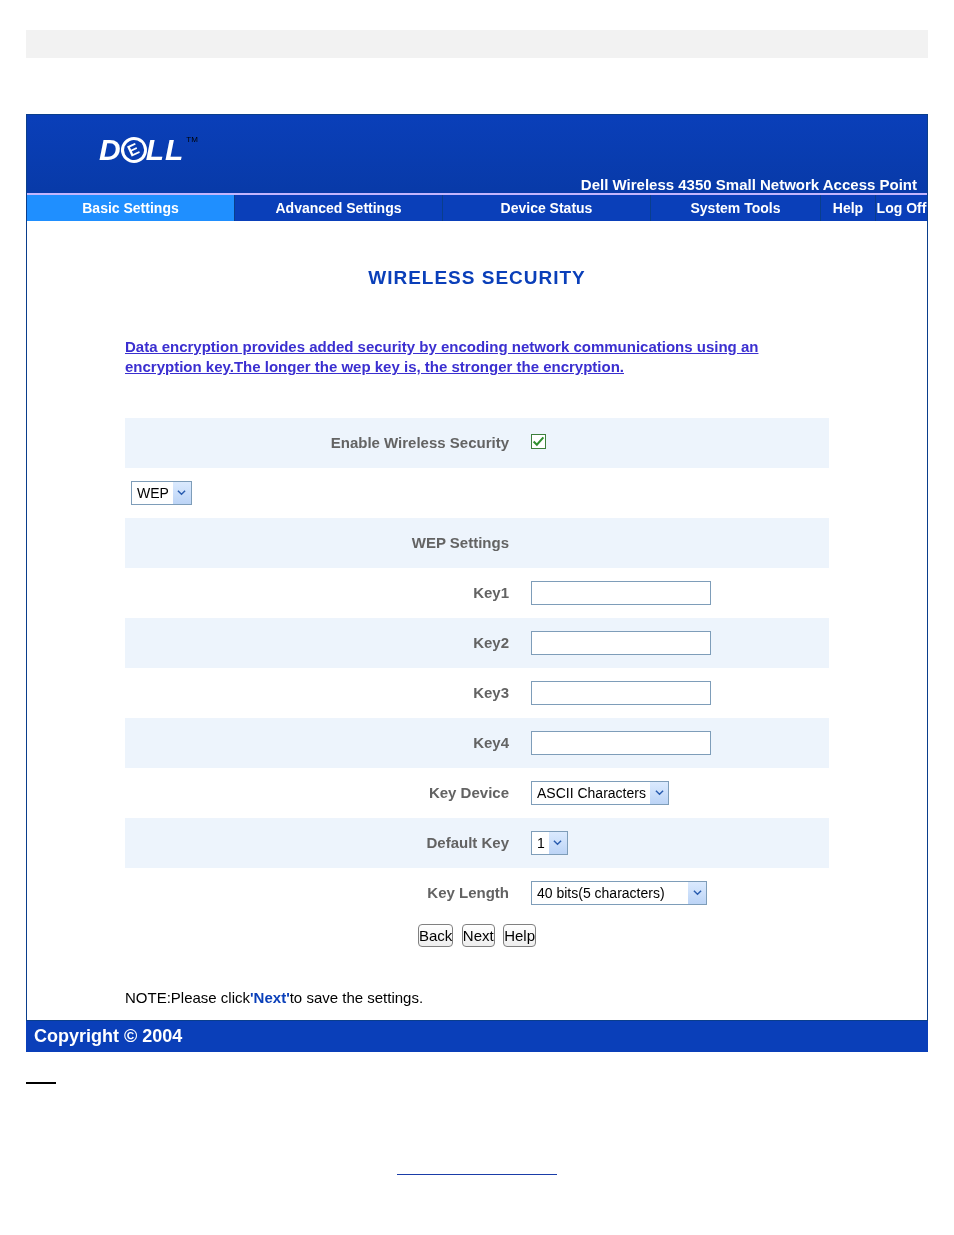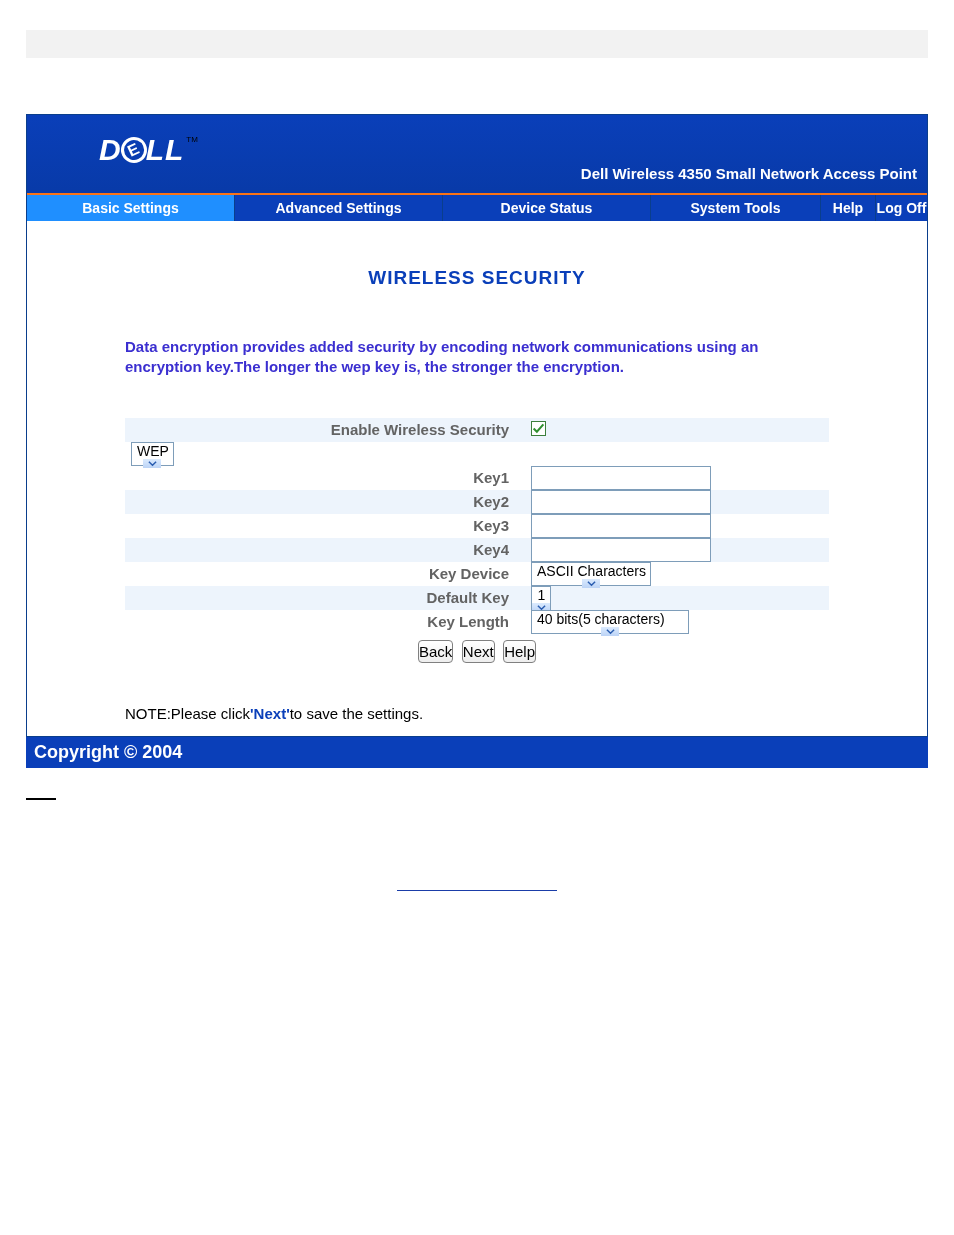--- a/index.html
+++ b/index.html
@@ -7,41 +7,41 @@
   .page { width: 954px; margin: 0 auto; }
   .top-spacer { height: 30px; }
   .gray-bar { height: 28px; background: #f2f2f2; margin: 0 26px; }
   .gap1 { height: 56px; }
   .router-ui { margin: 0 26px; border: 1px solid #0a3e8c; }
   .header-top { background: linear-gradient(to bottom,#0a3fb9,#083aa8); height: 78px; position: relative; }
   .dell-logo { position: absolute; left: 72px; top: 18px; display: flex; align-items: flex-start; }
   .dell-logo-text { font-family: Arial, sans-serif; font-style: italic; font-weight: 900; font-size: 30px; color: #fff; letter-spacing: 1px; display: flex; align-items: center; }
   .dell-e { display:inline-flex; width:26px; height:26px; border:3px solid #fff; border-radius:50%; margin:0 -1px; align-items:center; justify-content:center; font-size:16px; font-style:normal; transform: rotate(-25deg); line-height:1; font-weight:900; }
   .dell-tm { font-size:8px; vertical-align: top; margin-left:2px; margin-top:2px; font-style:normal; font-weight:normal; }
-  .product-title { position:absolute; right:10px; bottom:11px; color:#fff; font-weight:bold; font-size:15px; }
-  .nav { display:flex; background:#ec4899; border-top:2px solid #f97316; }
+  .product-title { position:absolute; right:10px; bottom:0; color:#fff; font-weight:bold; font-size:15px; }
+  .nav { display:flex; background:#ec4899; border-top:2px solid #c4b5fd; }
   .nav-cell { text-align:center; color:#fff; font-weight:bold; font-size:14px; padding:5px 0; border-right:1px solid #0a3e8c; }
   .nav-cell.active { background:#1f8fff; }
   .nav-basic { flex:0 0 208px; }
   .nav-adv { flex:0 0 208px; background:#0a3fb9;text-align:center;}
   .nav-dev { flex:0 0 208px; background:#0a3fb9;}
   .nav-sys { flex:0 0 170px; background:#0a3fb9;}
   .nav-help { flex:0 0 55px; background:#0a3fb9;}
   .nav-logoff { flex:1; background:#0a3fb9; border-right:none;}
   .content { padding: 0 0 0 0; background:#fff; }
   .page-title { text-align:center; color:#0a3fb9; font-weight:bold; font-size:19px; letter-spacing:1px; padding: 46px 0 30px 0; }
-  .descr { color:#3b2fd0; font-weight:bold; font-size:15px; padding: 18px 98px 0 98px; line-height:1.35; }
+  .descr { color:#3b2fd0; font-weight:bold; font-size:15px; padding: 18px 98px 0 98px; line-height:1.35;text-decoration:underline; }
   .form-area { padding: 40px 98px 0 98px; }
-  .frow { display:flex; align-items:center; height:24px; }
+  .frow { display:flex; align-items:center; height:50px; }
   .frow.alt { background:#edf4fc; }
   .flabel { flex:0 0 400px; text-align:right; padding-right:16px; color:#636363; font-weight:bold; font-size:15px; }
   .fcontrol { flex:1; padding-left:6px; }
   .checkbox { width:15px; height:15px; border:1px solid #3c7f3c; display:inline-flex; align-items:center; justify-content:center; background:#fff; cursor:pointer; }
   .checkbox svg { width:13px; height:13px; }
-  .select { display:inline-flex; align-items:center; border:1px solid #7e9db9; background:#fff; font-size:14px; height:24px; cursor:pointer;flex-direction:column; }
+  .select { display:inline-flex; align-items:center; border:1px solid #7e9db9; background:#fff; font-size:14px; height:24px; cursor:pointer; }
   .select-text { padding:0 4px 0 5px; color:#000; }
   .select-arrow { width:18px; height:22px; background:linear-gradient(#dbeafe,#bcd4f6); display:flex; align-items:center; justify-content:center; }
   .select-arrow svg { width:9px; height:9px; }
   .txt { width:180px; height:24px; border:1px solid #7e9db9; background:#fff; font-size:14px; padding:0 4px; }
   .btnrow { text-align:center; padding:6px 0 10px 0; }
   .btn { display:inline-block; border:1px solid #808080; border-radius:4px; background:linear-gradient(#fff,#eee); font-size:15px; padding:2px 0; margin:0 2px; cursor:pointer; font-family:inherit; color:#000; }
   .note { padding: 32px 0 14px 98px; font-size:15px; color:#000; }
   .note .hl { color:#0a3fb9; font-weight:bold; }
   .footer { background:#0a3fb9; color:#fff; font-weight:bold; font-size:18px; padding:5px 8px; margin:0 26px; }
   .below { margin:0 26px; }
@@ -101,20 +101,24 @@
               <span class="select-text">WEP</span>
               <span class="select-arrow">
                   <svg viewBox="0 0 10 10">
                     <polyline points="1,3 5,7 9,3" fill="none" stroke="#2a5db0" stroke-width="1.6"></polyline>
                   </svg>
                 </span>
             </span>
           </div>
         </div>
 
+        <div class="frow alt">
+          <div class="flabel">WEP Settings</div>
+          <div class="fcontrol"></div>
+        </div>
 
         <div class="frow">
           <div class="flabel">Key1</div>
           <div class="fcontrol"><input class="txt" type="text" value="" style=""></div>
         </div>
 
         <div class="frow alt">
           <div class="flabel">Key2</div>
           <div class="fcontrol"><input class="txt" type="text" value="" style=""></div>
         </div>

